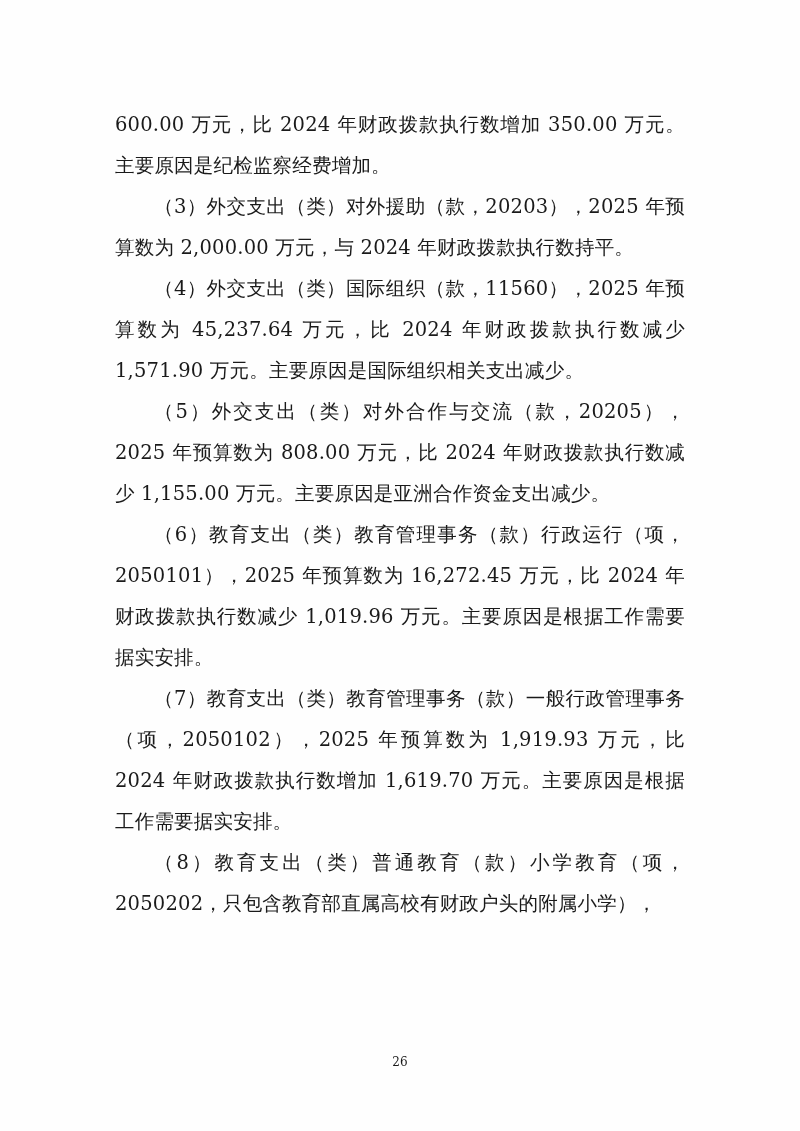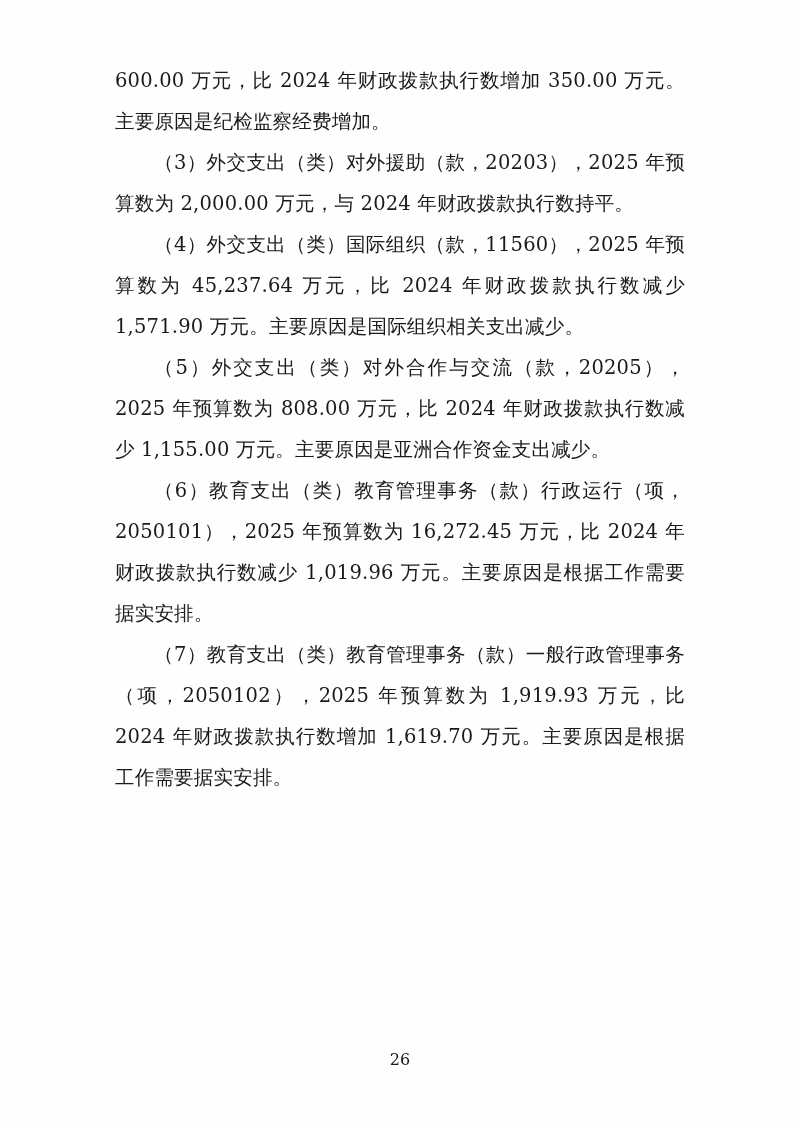--- a/index.html
+++ b/index.html
@@ -12,21 +12,21 @@
     height: 1131px;
     font-family: "DejaVu Serif", "Liberation Serif", serif;
     color: #1a1a1a;
     position: relative;
     overflow: hidden;
   }
   .page {
     box-sizing: border-box;
     width: 800px;
     height: 1131px;
-    padding: 60px 115px 60px 115px;
+    padding: 104px 115px 60px 115px;
     position: relative;
     background: #fefefe;
   }
   .body-text {
     font-size: 19.5px;
     line-height: 41px;
     text-align: justify;
     text-justify: inter-ideograph;
     letter-spacing: 0.2px;
   }
@@ -37,31 +37,32 @@
   p.indent {
     margin: 0;
     text-indent: 2em;
   }
   .page-number {
     position: absolute;
     left: 0;
     right: 0;
     bottom: 62px;
     text-align: center;
-    font-size: 16px;
+    font-size: 12px;
     font-family: "DejaVu Serif", "Liberation Serif", serif;
     color: #1a1a1a;
   }
 </style>
 </head>
 <body>
 
 <div class="page">
   <div class="body-text">
     <p class="para">600.00 万元，比 2024 年财政拨款执行数增加 350.00 万元。主要原因是纪检监察经费增加。</p>
     <p class="indent">（3）外交支出（类）对外援助（款，20203），2025 年预算数为 2,000.00 万元，与 2024 年财政拨款执行数持平。</p>
     <p class="indent">（4）外交支出（类）国际组织（款，11560），2025 年预算数为 45,237.64 万元，比 2024 年财政拨款执行数减少 1,571.90 万元。主要原因是国际组织相关支出减少。</p>
     <p class="indent">（5）外交支出（类）对外合作与交流（款，20205），2025 年预算数为 808.00 万元，比 2024 年财政拨款执行数减少 1,155.00 万元。主要原因是亚洲合作资金支出减少。</p>
     <p class="indent">（6）教育支出（类）教育管理事务（款）行政运行（项，2050101），2025 年预算数为 16,272.45 万元，比 2024 年财政拨款执行数减少 1,019.96 万元。主要原因是根据工作需要据实安排。</p>
     <p class="indent">（7）教育支出（类）教育管理事务（款）一般行政管理事务（项，2050102），2025 年预算数为 1,919.93 万元，比 2024 年财政拨款执行数增加 1,619.70 万元。主要原因是根据工作需要据实安排。</p>
+    <p class="indent">（8）教育支出（类）普通教育（款）小学教育（项，2050202，只包含教育部直属高校有财政户头的附属小学），</p>
   </div>
   <div class="page-number">26</div>
 </div>
 
 </body></html>

